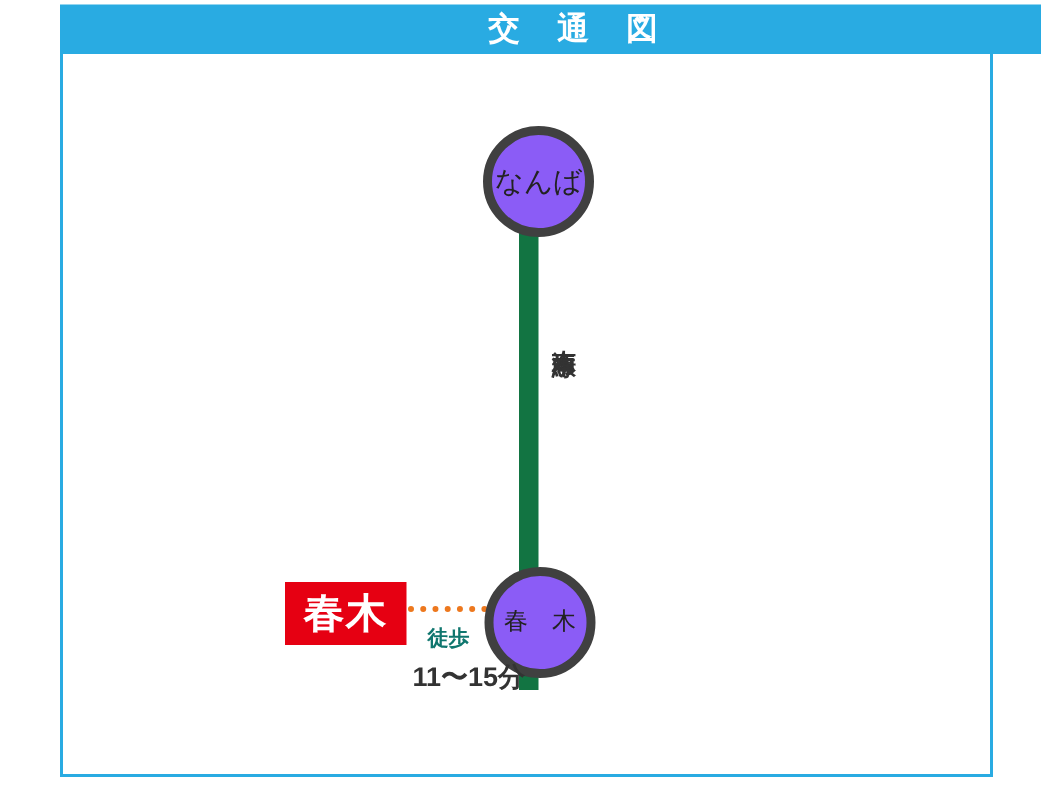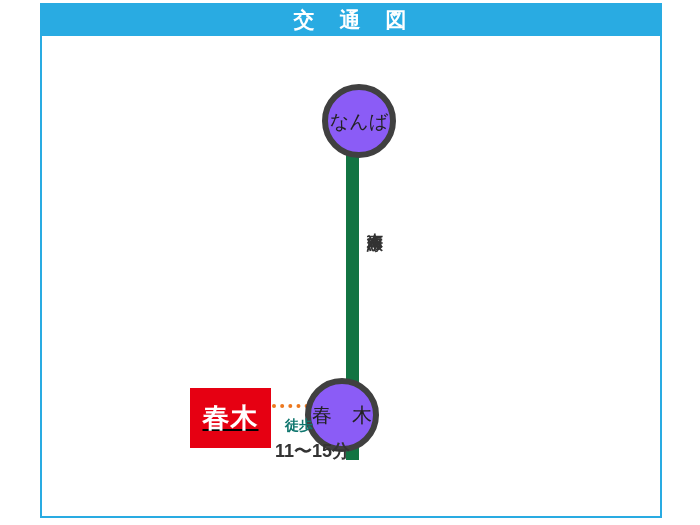--- a/index.html
+++ b/index.html
@@ -21,20 +21,21 @@
   }
   
   .header-bar {
     position: absolute;
     left: 40px; top: 3px;
     width: 622px; height: 33px;
     background: #29abe2;
     display: flex;
     align-items: center;
     justify-content: center;
+    padding-left: 32px;
   }
   .header-title {
     color: #ffffff;
     font-weight: bold;
     font-size: 21px;
     letter-spacing: 2px;
     line-height: 1;
   }
   
   .content-box {
@@ -76,38 +77,37 @@
     align-items: center;
     justify-content: center;
     color: #222222;
     z-index: 2;
   }
   .station-namba {
     left: 322px; top: 84px;
     font-size: 19px;
   }
   .station-haruki {
-    left: 305px; top: 378px;
-    font-size: 20px;
+    left: 323px; top: 378px;
+    font-size: 16px;
   }
   .station-label {
     white-space: nowrap;
     line-height: 1;
   }
   
   .property-box {
     position: absolute;
     left: 190px; top: 388px;
-    width: 81px; height: 60px;
+    width: 81px; height: 42px;
     background: #e60012;
     display: flex;
     align-items: center;
     justify-content: center;
     z-index: 2;
-    text-decoration: underline;
   }
   .property-label {
     color: #ffffff;
     font-weight: bold;
     font-size: 27px;
     letter-spacing: 1px;
     line-height: 1;
   }
   
   .walk-dots {

